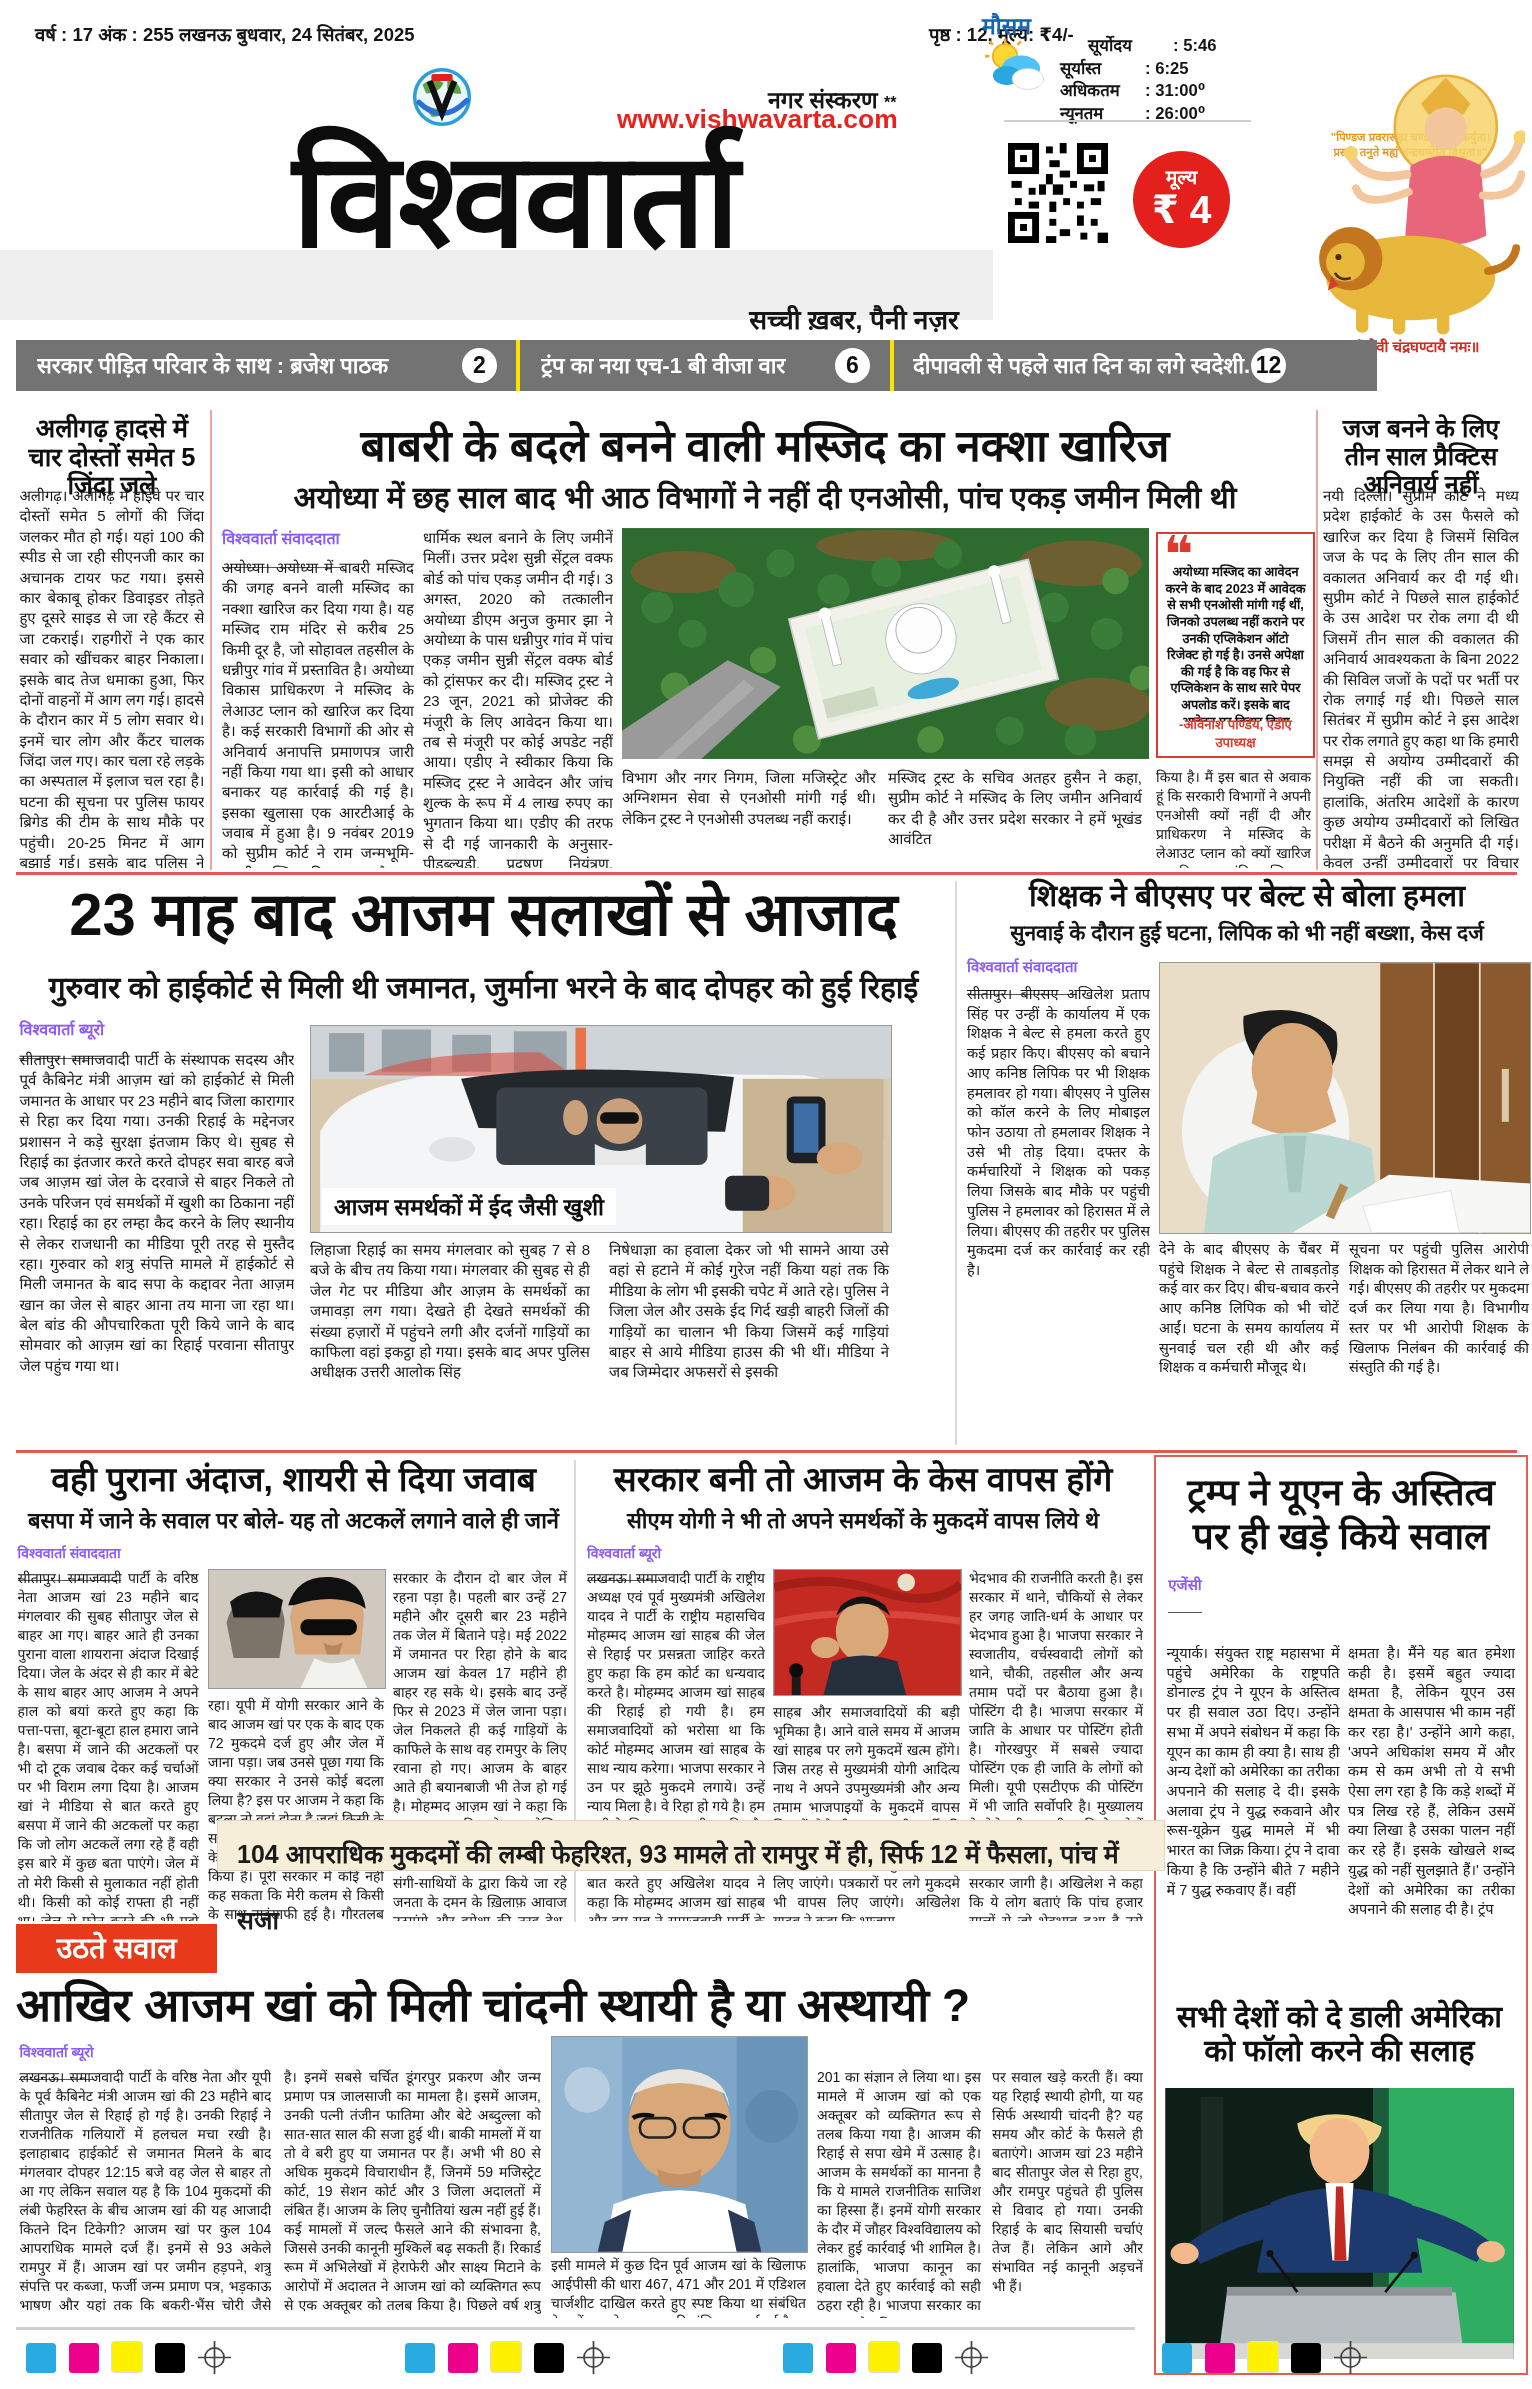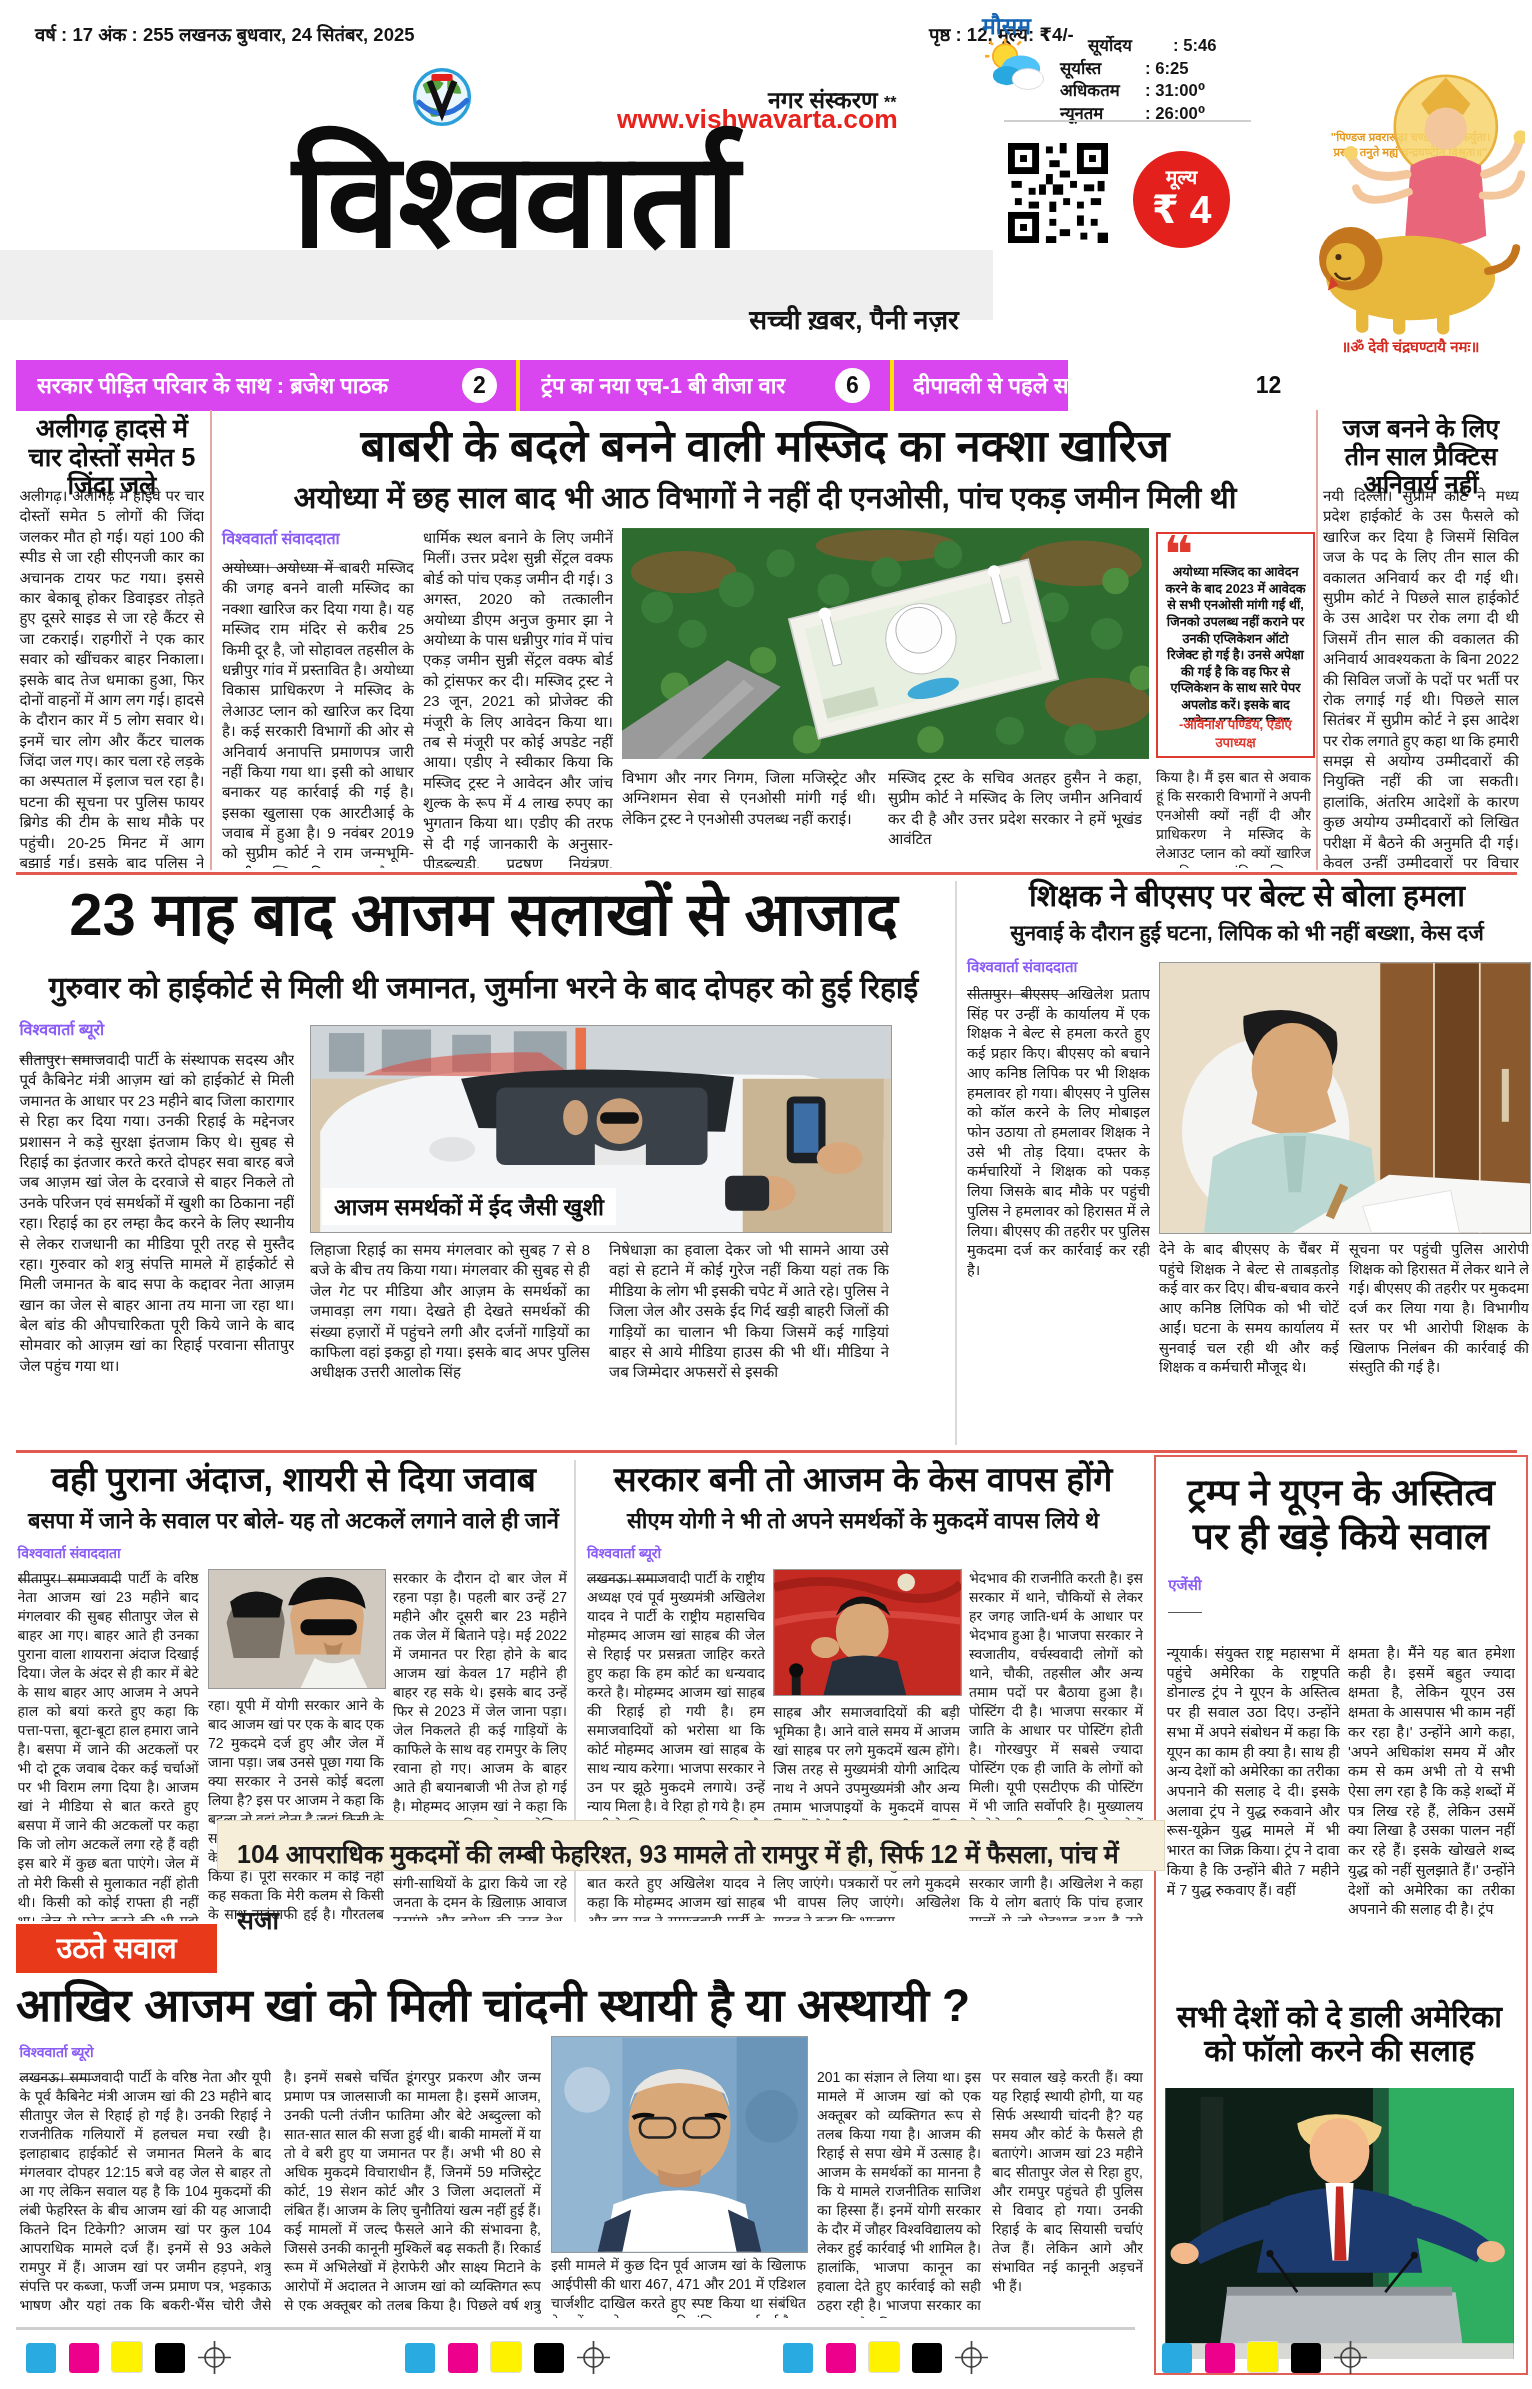--- a/index.html
+++ b/index.html
@@ -6,21 +6,21 @@
   .page{position:relative;width:1532px;height:2389px;background:#ffffff;margin:0 auto;
         font-family:"Liberation Sans","DejaVu Sans",sans-serif;color:#151515;overflow:hidden;}
   .abs{position:absolute;}
   .bt{font-size:15px;line-height:1.36;text-align:justify;color:#161616;overflow:hidden;}
   .hl{font-weight:bold;color:#0f0f0f;text-align:center;line-height:1.12;}
   .sub{font-weight:bold;color:#141414;text-align:center;line-height:1.15;}
   .byline{font-size:16px;font-weight:bold;color:#8b5cf6;border-bottom:1.8px solid #555;padding-bottom:18px;display:inline-block;}
   .vrule{position:absolute;width:1.8px;background:#e5a9a2;}
   .hrule{position:absolute;height:2.6px;background:#e05a52;}
   .grayrule{position:absolute;background:#cfcfcf;}
-  .teaser-bar{position:absolute;left:16px;top:360px;width:1052px;height:51px;background:#d946ef;}
+  .teaser-bar{position:absolute;left:16px;top:340px;width:1361px;height:51px;background:#737373;}
   .teaser-label{color:#ffffff;font-weight:bold;font-size:22px;line-height:51px;white-space:nowrap;overflow:hidden;}
   .page-badge{position:absolute;top:8px;width:35px;height:35px;border-radius:50%;background:#ffffff;
               color:#111;font-weight:bold;font-size:23px;text-align:center;line-height:35px;}
   .ydiv{position:absolute;top:0;width:4.4px;height:51px;background:#ffe100;}
   .quote-box{position:absolute;border:2.6px solid #e03a2f;background:#fff;}
   .kicker{position:absolute;background:#e8391b;color:#fff;font-weight:bold;font-size:29px;text-align:center;}
   .kstrip{position:absolute;background:#f6eed9;font-weight:bold;font-size:25px;color:#1a1a1a;}
   .cap-overlay{position:absolute;background:#ffffff;font-weight:bold;font-size:23px;color:#0f0f0f;padding:2.6px 12.3px;}
   .swatch{width:30px;height:30px;display:inline-block;margin-right:12.3px;border-radius:3.5px;}
   .photo{position:absolute;overflow:hidden;background:#ddd;}

